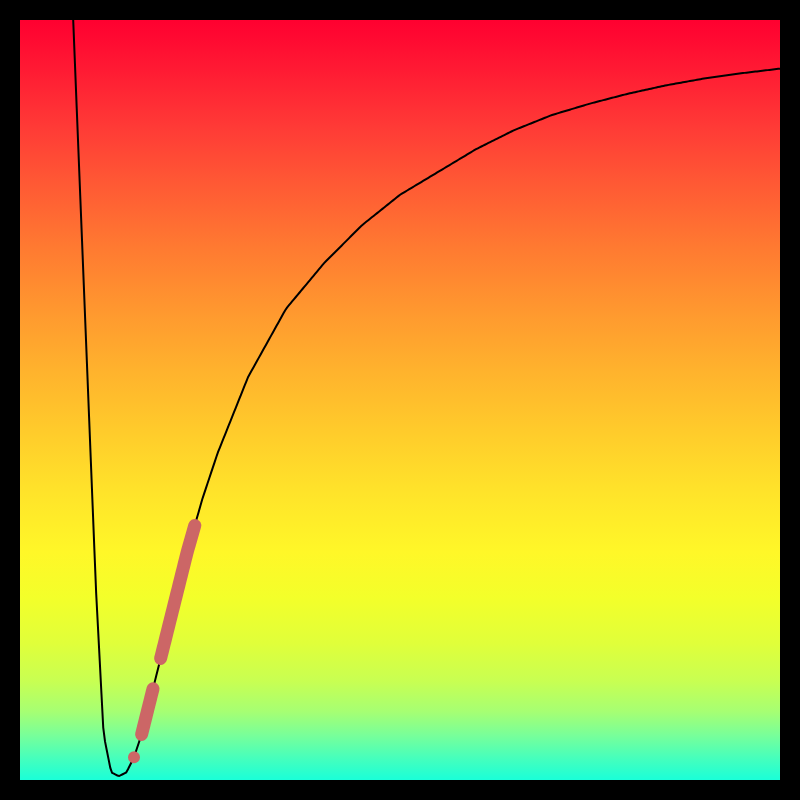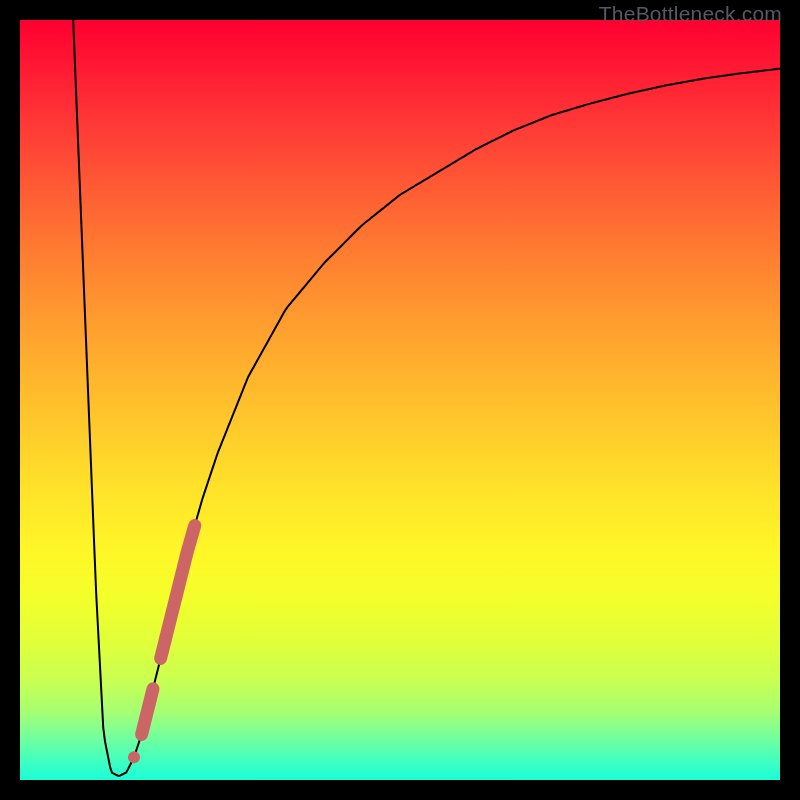--- a/index.html
+++ b/index.html
@@ -73,14 +73,13 @@
       <g>
         <path id="curve-path" d="M53.20 0.00 L54.97 44.17 L56.73 88.35 L58.50 132.52 L60.27 176.70 L62.04 220.87 L63.80 265.05 L65.57 309.22 L67.34 353.40 L69.10 397.57 L70.87 441.75 L72.64 485.93 L74.40 530.10 L76.17 573.25 L77.94 606.82 L79.71 640.40 L81.47 673.97 L83.24 707.54 L85.01 721.43 L86.77 730.26 L88.54 739.10 L90.31 747.94 L92.07 752.84 L93.84 753.72 L95.61 754.60 L97.37 755.49 L99.14 756.03 L100.91 755.15 L102.68 754.26 L104.44 753.38 L106.21 752.50 L107.98 749.25 L109.74 745.71 L111.51 742.18 L113.28 738.64 L115.04 734.07 L116.81 728.76 L118.58 723.46 L120.35 718.16 L122.11 712.35 L123.88 705.28 L125.65 698.21 L127.41 691.14 L129.18 684.08 L130.95 677.01 L132.71 669.94 L134.48 662.87 L136.25 655.80 L138.02 648.74 L139.78 641.67 L141.55 634.60 L143.32 627.53 L145.08 620.46 L146.85 613.40 L148.62 606.33 L150.39 599.26 L152.15 592.19 L153.92 585.12 L155.69 578.06 L157.45 570.99 L159.22 563.92 L160.99 556.85 L162.75 549.78 L164.52 542.72 L166.29 535.65 L168.06 529.01 L169.82 522.82 L171.59 516.64 L173.36 510.45 L175.12 504.27 L176.89 498.09 L178.66 491.90 L180.42 485.72 L182.19 479.53 L183.96 474.13 L185.72 468.82 L187.49 463.52 L189.26 458.22 L191.03 452.92 L192.79 447.62 L194.56 442.32 L196.33 437.02 L198.09 431.97 L199.86 427.55 L201.63 423.13 L203.40 418.71 L205.16 414.29 L206.93 409.88 L208.70 405.46 L210.46 401.04 L212.23 396.63 L214.00 392.21 L215.76 387.79 L217.53 383.37 L219.30 378.95 L221.06 374.54 L222.83 370.12 L224.60 365.70 L226.37 361.28 L228.13 356.96 L229.90 353.78 L231.67 350.60 L233.43 347.42 L235.20 344.24 L236.97 341.06 L238.73 337.88 L240.50 334.70 L242.27 331.52 L244.04 328.34 L245.80 325.15 L247.57 321.97 L249.34 318.79 L251.10 315.61 L252.87 312.43 L254.64 309.25 L256.40 306.07 L258.17 302.89 L259.94 299.71 L261.71 296.53 L263.47 293.35 L265.24 290.17 L267.01 287.59 L268.77 285.47 L270.54 283.35 L272.31 281.23 L274.07 279.11 L275.84 276.99 L277.61 274.87 L279.38 272.75 L281.14 270.63 L282.91 268.51 L284.68 266.39 L286.44 264.27 L288.21 262.15 L289.98 260.03 L291.75 257.91 L293.51 255.79 L295.28 253.67 L297.05 251.54 L298.81 249.42 L300.58 247.30 L302.35 245.18 L304.11 243.09 L305.88 241.32 L307.65 239.55 L309.41 237.78 L311.18 236.02 L312.95 234.25 L314.72 232.48 L316.48 230.72 L318.25 228.95 L320.02 227.18 L321.78 225.42 L323.55 223.65 L325.32 221.88 L327.08 220.12 L328.85 218.35 L330.62 216.58 L332.39 214.81 L334.15 213.05 L335.92 211.28 L337.69 209.51 L339.45 207.75 L341.22 205.98 L342.99 204.41 L344.75 203.00 L346.52 201.58 L348.29 200.17 L350.06 198.76 L351.82 197.34 L353.59 195.93 L355.36 194.51 L357.12 193.10 L358.89 191.69 L360.66 190.27 L362.43 188.86 L364.19 187.45 L365.96 186.03 L367.73 184.62 L369.49 183.21 L371.26 181.79 L373.03 180.38 L374.79 178.96 L376.56 177.55 L378.33 176.14 L380.10 174.74 L381.86 173.68 L383.63 172.62 L385.40 171.56 L387.16 170.50 L388.93 169.44 L390.70 168.38 L392.46 167.32 L394.23 166.26 L396.00 165.20 L397.77 164.14 L399.53 163.08 L401.30 162.02 L403.07 160.96 L404.83 159.90 L406.60 158.84 L408.37 157.78 L410.13 156.72 L411.90 155.66 L413.67 154.60 L415.43 153.54 L417.20 152.48 L418.97 151.42 L420.74 150.36 L422.50 149.30 L424.27 148.24 L426.04 147.18 L427.80 146.12 L429.57 145.06 L431.34 144.00 L433.11 142.94 L434.87 141.88 L436.64 140.82 L438.41 139.76 L440.17 138.70 L441.94 137.64 L443.71 136.58 L445.47 135.52 L447.24 134.46 L449.01 133.40 L450.78 132.34 L452.54 131.27 L454.31 130.21 L456.08 129.16 L457.84 128.28 L459.61 127.39 L461.38 126.51 L463.14 125.63 L464.91 124.74 L466.68 123.86 L468.44 122.98 L470.21 122.09 L471.98 121.21 L473.75 120.33 L475.51 119.44 L477.28 118.56 L479.05 117.68 L480.81 116.79 L482.58 115.91 L484.35 115.03 L486.12 114.14 L487.88 113.26 L489.65 112.38 L491.42 111.49 L493.18 110.61 L494.95 109.82 L496.72 109.11 L498.48 108.41 L500.25 107.70 L502.02 106.99 L503.78 106.29 L505.55 105.58 L507.32 104.87 L509.09 104.17 L510.85 103.46 L512.62 102.75 L514.39 102.05 L516.15 101.34 L517.92 100.63 L519.69 99.92 L521.46 99.22 L523.22 98.51 L524.99 97.80 L526.76 97.10 L528.52 96.39 L530.29 95.68 L532.06 94.98 L533.82 94.45 L535.59 93.92 L537.36 93.39 L539.13 92.86 L540.89 92.33 L542.66 91.80 L544.43 91.27 L546.19 90.74 L547.96 90.21 L549.73 89.68 L551.49 89.15 L553.26 88.62 L555.03 88.09 L556.80 87.56 L558.56 87.03 L560.33 86.50 L562.10 85.97 L563.86 85.44 L565.63 84.91 L567.40 84.38 L569.16 83.85 L570.93 83.36 L572.70 82.90 L574.47 82.44 L576.23 81.98 L578.00 81.52 L579.77 81.06 L581.53 80.60 L583.30 80.14 L585.07 79.68 L586.83 79.22 L588.60 78.76 L590.37 78.30 L592.13 77.84 L593.90 77.39 L595.67 76.93 L597.44 76.47 L599.20 76.01 L600.97 75.55 L602.74 75.09 L604.50 74.63 L606.27 74.17 L608.04 73.71 L609.80 73.32 L611.57 72.93 L613.34 72.55 L615.11 72.16 L616.87 71.77 L618.64 71.38 L620.41 70.99 L622.17 70.60 L623.94 70.21 L625.71 69.82 L627.48 69.44 L629.24 69.05 L631.01 68.66 L632.78 68.27 L634.54 67.88 L636.31 67.49 L638.08 67.10 L639.84 66.71 L641.61 66.33 L643.38 65.94 L645.14 65.55 L646.91 65.20 L648.68 64.88 L650.45 64.56 L652.21 64.24 L653.98 63.92 L655.75 63.61 L657.51 63.29 L659.28 62.97 L661.05 62.65 L662.82 62.33 L664.58 62.02 L666.35 61.70 L668.12 61.38 L669.88 61.06 L671.65 60.74 L673.42 60.42 L675.18 60.11 L676.95 59.79 L678.72 59.47 L680.48 59.15 L682.25 58.83 L684.02 58.52 L685.79 58.27 L687.55 58.02 L689.32 57.78 L691.09 57.53 L692.85 57.28 L694.62 57.03 L696.39 56.79 L698.15 56.54 L699.92 56.29 L701.69 56.04 L703.46 55.80 L705.22 55.55 L706.99 55.30 L708.76 55.05 L710.52 54.81 L712.29 54.56 L714.06 54.31 L715.83 54.06 L717.59 53.82 L719.36 53.57 L721.13 53.32 L722.89 53.09 L724.66 52.88 L726.43 52.67 L728.19 52.46 L729.96 52.24 L731.73 52.03 L733.50 51.82 L735.26 51.61 L737.03 51.40 L738.80 51.18 L740.56 50.97 L742.33 50.76 L744.10 50.55 L745.86 50.34 L747.63 50.12 L749.40 49.91 L751.16 49.70 L752.93 49.49 L754.70 49.28 L756.47 49.06 L758.23 48.85 L760.00 48.64 " fill="none" stroke="#000000" stroke-width="2"></path>
       </g>
       <g id="highlights">
           <path d="M140.60 638.40 L141.46 634.98 L142.31 631.56 L143.16 628.14 L144.02 624.72 L144.88 621.30 L145.73 617.88 L146.59 614.46 L147.44 611.04 L148.29 607.62 L149.15 604.20 L150.00 600.78 L150.86 597.36 L151.72 593.94 L152.57 590.52 L153.43 587.10 L154.28 583.68 L155.13 580.26 L155.99 576.84 L156.84 573.42 L157.70 570.00 L158.56 566.58 L159.41 563.16 L160.26 559.74 L161.12 556.32 L161.97 552.90 L162.83 549.48 L163.69 546.06 L164.54 542.64 L165.39 539.22 L166.25 535.80 L167.11 532.38 L167.96 529.34 L168.81 526.35 L169.67 523.36 L170.53 520.36 L171.38 517.37 L172.24 514.38 L173.09 511.39 L173.94 508.39 L174.80 505.40 " fill="none" stroke="#cc6666" stroke-width="13" stroke-linecap="round"></path>
           <path d="M121.60 714.40 L121.89 713.26 L122.17 712.12 L122.46 710.98 L122.74 709.84 L123.02 708.70 L123.31 707.56 L123.59 706.42 L123.88 705.28 L124.16 704.14 L124.45 703.00 L124.74 701.86 L125.02 700.72 L125.30 699.58 L125.59 698.44 L125.88 697.30 L126.16 696.16 L126.44 695.02 L126.73 693.88 L127.02 692.74 L127.30 691.60 L127.59 690.46 L127.87 689.32 L128.16 688.18 L128.44 687.04 L128.72 685.90 L129.01 684.76 L129.29 683.62 L129.58 682.48 L129.87 681.34 L130.15 680.20 L130.44 679.06 L130.72 677.92 L131.00 676.78 L131.29 675.64 L131.57 674.50 L131.86 673.36 L132.15 672.22 L132.43 671.08 L132.71 669.94 L133.00 668.80 " fill="none" stroke="#cc6666" stroke-width="13" stroke-linecap="round"></path>
           <circle cx="114.00" cy="737.20" r="6" fill="#cc6666"></circle>
         </g>
     </svg>
   </div>
-  <div class="watermark">TheBottleneck.com</div>
 </div>
 
 </body></html>

